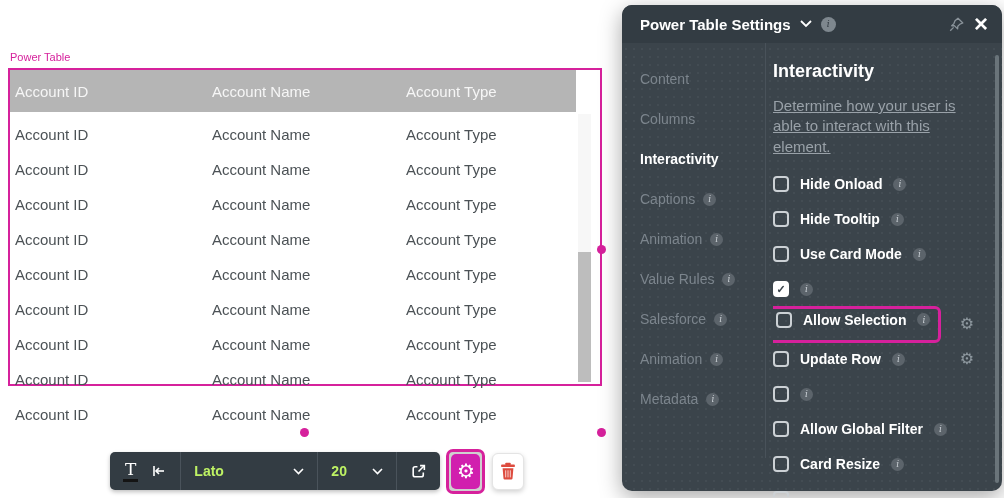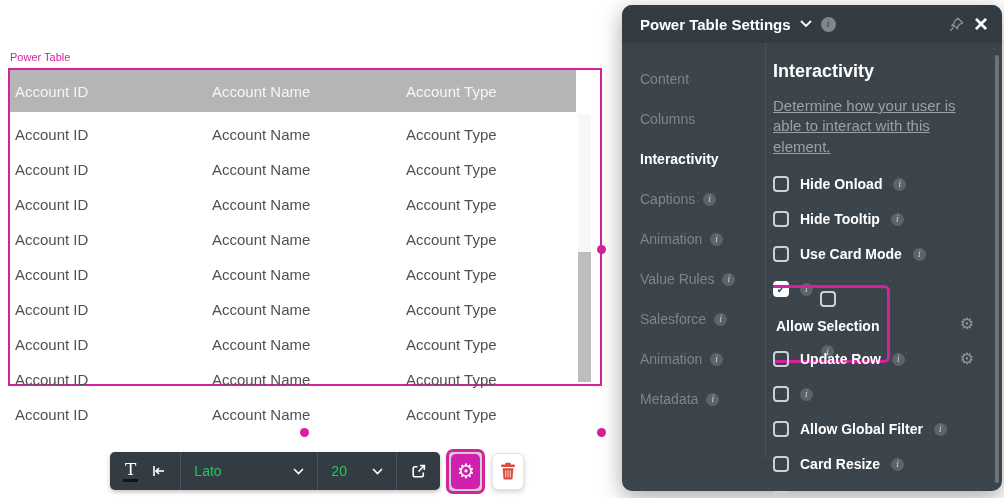--- a/index.html
+++ b/index.html
@@ -28,21 +28,21 @@
   .h-right{left:597px;top:245px;} .h-bottom{left:300px;top:428px;} .h-corner{left:597px;top:428px;}
 
   
   .toolbar{position:absolute;left:110px;top:452px;height:38px;display:flex;align-items:center;}
   .tb-dark{height:38px;background:var(--toolbar-bg);border-radius:5px;display:flex;
     align-items:center;padding:0 13px;gap:13px;color:#fff;box-shadow:0 2px 4px rgba(0,0,0,0.25);}
   .tb-sep{width:1px;height:38px;background:#4a535b;}
   .tb-t{font-family:"DejaVu Serif",serif;font-size:17px;border-bottom:3px solid #141414;
     line-height:1;padding:0 2px 1px;cursor:pointer;}
   .tb-ddl{display:flex;align-items:center;gap:8px;cursor:pointer;}
-  .tb-ddl .val{font-size:14px;color:#22c55e;}
+  .tb-ddl .val{font-size:14px;color:#bef264;font-weight:bold;}
   .font-dd{width:110px;justify-content:space-between;}
   .size-dd{width:52px;justify-content:space-between;}
   .gear-frame{margin-left:6px;width:39px;height:45px;border:3px solid var(--accent);
     border-radius:7px;background:#cfcfcf;padding:2px;display:flex;}
   .gear-btn{flex:1;background:var(--gear-button);border-radius:5px;display:flex;
     align-items:center;justify-content:center;color:#fff;font-size:20px;cursor:pointer;}
   .trash-btn{margin-left:7px;width:32px;height:37px;background:#fff;border:1px solid #e4e4e4;
     border-radius:6px;box-shadow:0 2px 5px rgba(0,0,0,0.18);display:flex;align-items:center;
     justify-content:center;cursor:pointer;}
 
@@ -66,21 +66,21 @@
   .nav-item{height:40px;display:flex;align-items:center;gap:8px;cursor:pointer;}
   .nav-label{font-size:14px;color:#7c858d;}
   .nav-item.active .nav-label{color:#fff;font-weight:bold;}
 
   .panel-content{flex:1;padding:18px 14px 0 12px;position:relative;}
   .sec-heading{font-size:18px;font-weight:bold;color:#fff;}
   .sec-desc{margin-top:14px;font-size:15px;line-height:1.35;color:#99a1a8;width:215px;text-decoration:underline;}
   .options{margin-top:10px;height:330px;overflow:hidden;}
   .opt{height:35px;display:flex;align-items:center;position:relative;}
   .opt-main{display:flex;align-items:center;gap:11px;}
-  .opt-main.hl{border:3px solid var(--accent);border-radius:6px;padding:3px 8px 2px 6px;margin-left:-6px;flex-direction:column;}
+  .opt-main.hl{border:3px solid var(--accent);border-radius:6px;padding:3px 8px 12px 6px;margin-left:-6px;}
   .cb{flex:0 0 16px;width:16px;height:16px;border:2px solid #ccd1d5;border-radius:4px;
     display:inline-flex;align-items:center;justify-content:center;font-size:11px;
     font-weight:bold;color:#3b444c;cursor:pointer;}
   .cb.checked{background:#fff;border-color:#fff;}
   .opt-label{font-size:14px;font-weight:bold;color:#fff;white-space:nowrap;}
   .info-ic{width:13px;height:13px;border-radius:50%;background:#5c646b;color:#c9cfd4;
     font-size:9px;font-family:"DejaVu Serif",serif;font-style:italic;display:inline-flex;
     align-items:center;justify-content:center;flex:0 0 13px;cursor:pointer;}
   .info-ic.light{background:#7e878e;color:#2f383f;width:15px;height:15px;flex-basis:15px;}
   .row-gear{position:absolute;right:14px;color:#8d979e;font-size:16px;line-height:1;cursor:pointer;}

